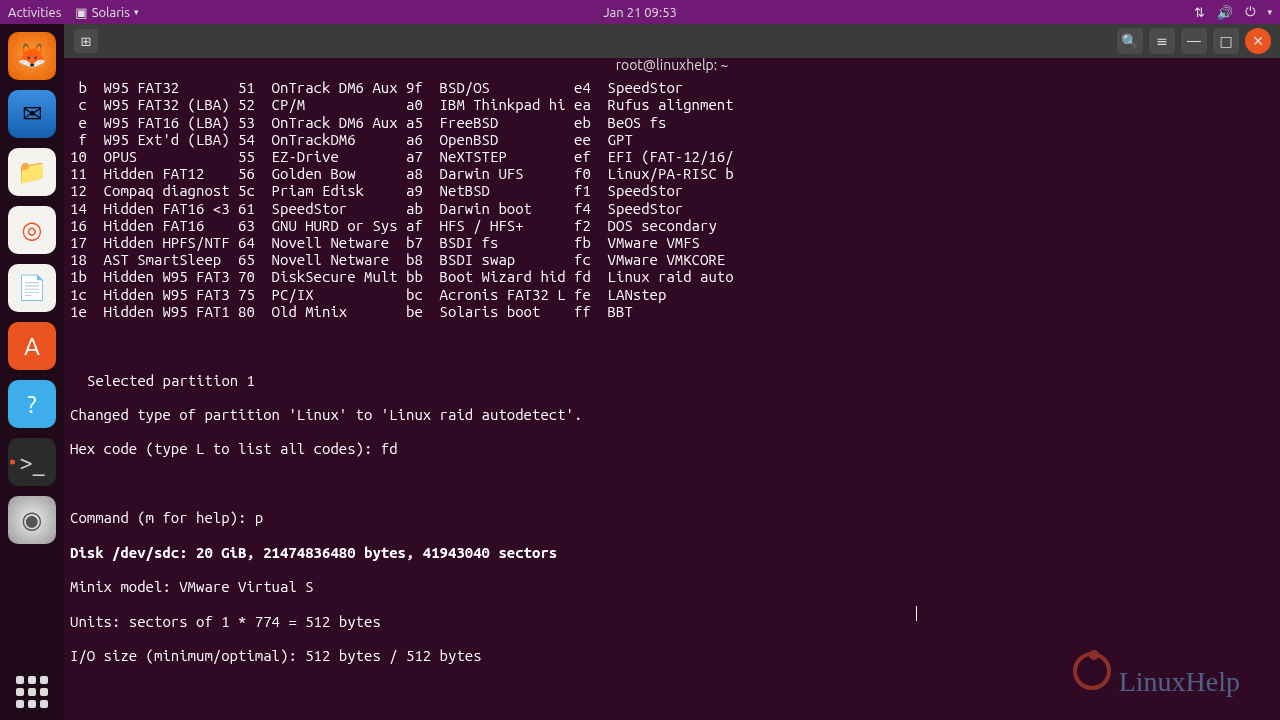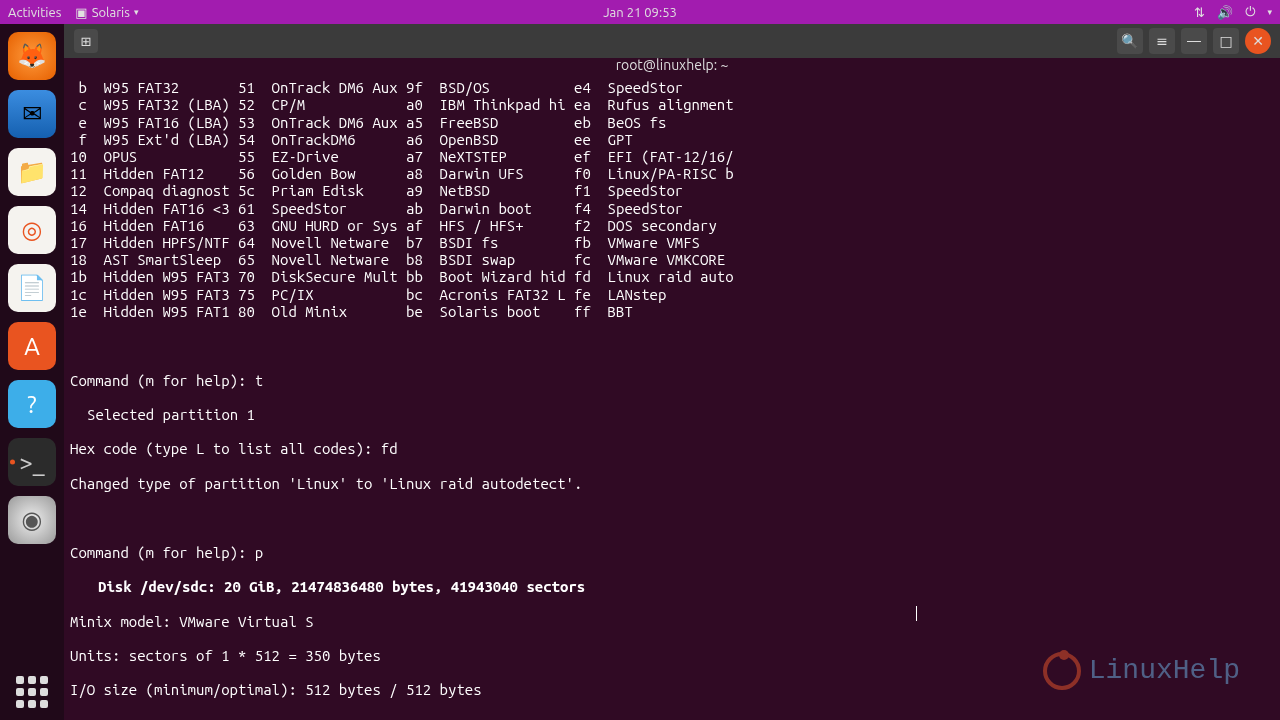--- a/index.html
+++ b/index.html
@@ -6,21 +6,21 @@
 body {
   width: 1280px;
   height: 720px;
   font-family: "Ubuntu", "DejaVu Sans", sans-serif;
   background: #2c001e;
   overflow: hidden;
   position: relative;
 }
 .topbar {
   height: 24px;
-  background: #a21caf;
+  background: #701a75;
   color: #e0e0e0;
   display: flex;
   align-items: center;
   font-size: 13px;
   padding: 0 8px;
 }
 .topbar .left { display: flex; align-items: center; gap: 14px; }
 .topbar .center { position: absolute; left: 50%; transform: translateX(-50%); text-align: right; }
 .topbar .right { margin-left: auto; display: flex; align-items: center; gap: 12px; }
 .topbar .dropdown { display: flex; align-items: center; gap: 4px; }
@@ -101,26 +101,26 @@
   white-space: pre;
   overflow: hidden;
   position: relative;
 }
 .bold { font-weight: bold; }
 .watermark {
   position:absolute;
   right: 40px;
   bottom: 30px;
   display:flex;
-  align-items:center;
+  align-items:flex-end;
   gap:8px;
   opacity:0.55;
   font-size:28px;
   color:#6aa7d6;
-  font-family: Liberation Mono, monospace;
+  font-family: Liberation Serif, serif;
 }
 .watermark .logo {
   width:38px;height:38px;border-radius:50%;
   border:4px solid #d94f2a;
   position:relative;
 }
 .watermark .logo::before{
   content:"";position:absolute;left:12px;top:-6px;width:10px;height:10px;
   background:#d94f2a;border-radius:50%;
 }
@@ -195,29 +195,28 @@
 11  Hidden FAT12    56  Golden Bow      a8  Darwin UFS      f0  Linux/PA-RISC b
 12  Compaq diagnost 5c  Priam Edisk     a9  NetBSD          f1  SpeedStor
 14  Hidden FAT16 &lt;3 61  SpeedStor       ab  Darwin boot     f4  SpeedStor
 16  Hidden FAT16    63  GNU HURD or Sys af  HFS / HFS+      f2  DOS secondary
 17  Hidden HPFS/NTF 64  Novell Netware  b7  BSDI fs         fb  VMware VMFS
 18  AST SmartSleep  65  Novell Netware  b8  BSDI swap       fc  VMware VMKCORE
 1b  Hidden W95 FAT3 70  DiskSecure Mult bb  Boot Wizard hid fd  Linux raid auto
 1c  Hidden W95 FAT3 75  PC/IX           bc  Acronis FAT32 L fe  LANstep
 1e  Hidden W95 FAT1 80  Old Minix       be  Solaris boot    ff  BBT</div>
 <span style="display: block;"> </span>
-<span style="display: block;">Command (m for help): t</span>
 <span style="display: block; margin-left: 17px;">Selected partition 1</span>
+<span style="display: block;">Changed type of partition 'Linux' to 'Linux raid autodetect'.</span>
 <span style="display: block;">Hex code (type L to list all codes): fd</span>
-<span style="display: block;">Changed type of partition 'Linux' to 'Linux raid autodetect'.</span>
 <span style="display: block;"> </span>
 <span style="display: block;">Command (m for help): p</span>
-<span class="bold" style="display: block; margin-left: 28px;">Disk /dev/sdc: 20 GiB, 21474836480 bytes, 41943040 sectors</span>
+<span class="bold" style="display: block;">Disk /dev/sdc: 20 GiB, 21474836480 bytes, 41943040 sectors</span>
 <span style="display: block;">Minix model: VMware Virtual S</span>
-<span style="display: block;">Units: sectors of 1 * 512 = 350 bytes</span>
+<span style="display: block;">Units: sectors of 1 * 774 = 512 bytes</span>
 <span style="display: block;">I/O size (minimum/optimal): 512 bytes / 512 bytes</span>
 
 
 
 
 
 
 
 
 

